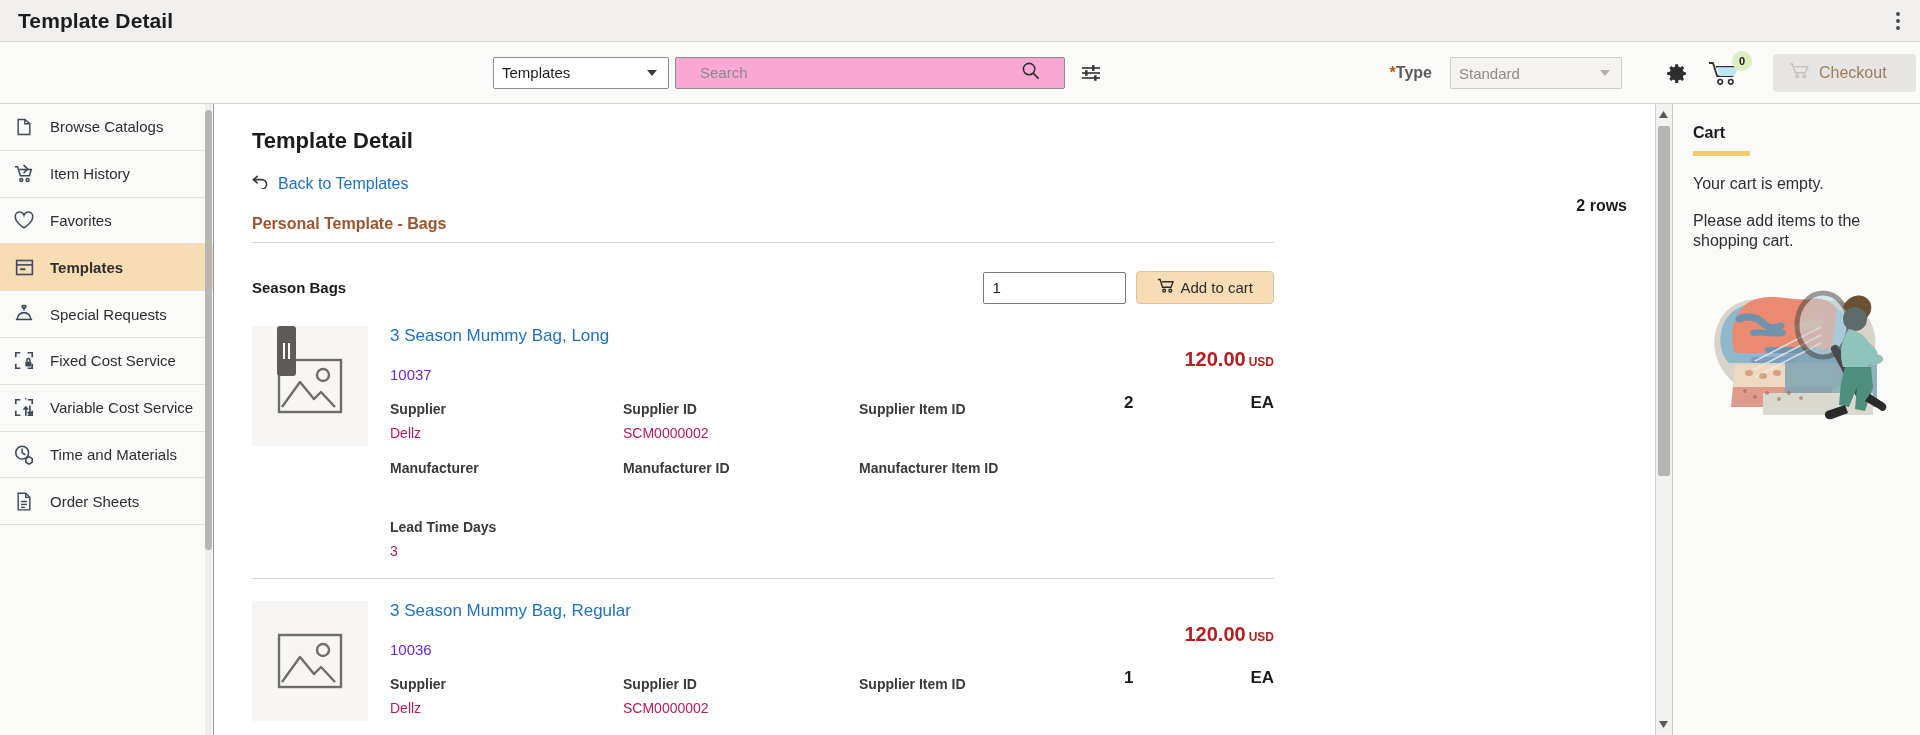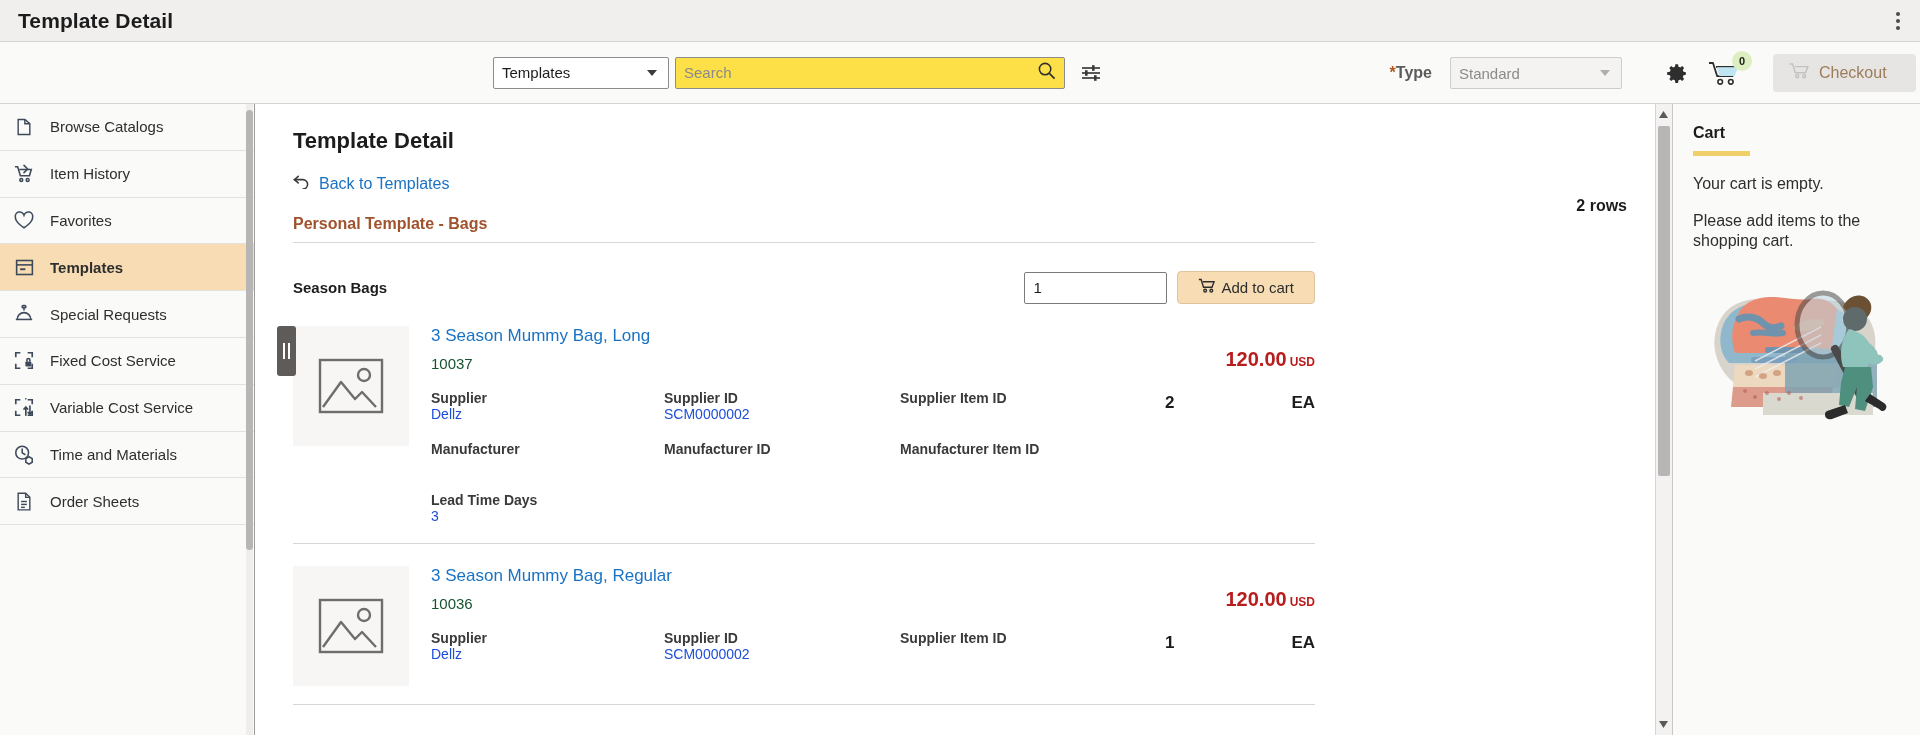--- a/index.html
+++ b/index.html
@@ -49,22 +49,22 @@
     font-size: 15px; color: #1c1c1c;
     font-family: "Liberation Sans", sans-serif;
     padding: 0 8px;
     display: flex; align-items: center; justify-content: space-between;
     cursor: pointer;
   }
   .chev { width: 0; height: 0; border-left: 5px solid transparent; border-right: 5px solid transparent; border-top: 6px solid #3c3c3c; margin-right: 3px; }
   .search-wrap {
     width: 390px; height: 32px; margin-left: 6px;
     border: 1px solid #8c8c8c; border-radius: 2px;
-    background: #fde047; display: flex; align-items: center;
-    padding: 0 8px;
+    background: #f9a8d4; display: flex; align-items: center;
+    padding: 0 24px;
   }
   .search-wrap input {
     flex: 1; border: 0; outline: none; font-size: 15px;
     color: #1c1c1c; font-family: "Liberation Sans", sans-serif;
     background: transparent;
   }
   .search-wrap input::placeholder { color: #8a8a8a; }
   .filter-icon { margin-left: 14px; cursor: pointer; display: flex; }
 
   .toolbar-right {
@@ -100,21 +100,21 @@
     cursor: default;
   }
 
   
   .body {
     display: flex; height: 631px; position: relative;
   }
 
   
   .sidebar {
-    width: 255px; background: #fafaf9;
+    width: 214px; background: #fafaf9;
     border-right: 1px solid #9d9b99;
     overflow: hidden; position: relative;
   }
   .side-item {
     height: 46.8px; display: flex; align-items: center;
     padding-left: 12px; gap: 14px;
     border-bottom: 1px solid #e3e1df;
     font-size: 15px; color: #2e2e2e; cursor: pointer;
     background: #fafaf9;
   }
@@ -181,27 +181,27 @@
     border-bottom: 1px solid #d8d6d4; display: flex; gap: 0;
     position: relative;
   }
   .item-thumb {
     width: 116px; height: 120px; background: #f7f6f5;
     display: flex; align-items: center; justify-content: center;
     flex: 0 0 116px;
   }
   .item-body { flex: 1; padding-left: 22px; }
   .item-name { font-size: 17px; color: #1a72c4; cursor: pointer; }
-  .item-sku { font-size: 15px; color: #14532d; margin-top: 9px; }
+  .item-sku { font-size: 15px; color: #6d28d9; margin-top: 20px; }
   .attr-grid {
     display: grid; grid-template-columns: 233px 236px 1fr;
     margin-top: 18px; row-gap: 15px;
   }
   .attr-lbl { font-size: 14px; font-weight: bold; color: #3a3a3a; }
-  .attr-val { font-size: 14px; color: #1d4ed8; margin-top: 0; min-height: 17px; }
+  .attr-val { font-size: 14px; color: #be185d; margin-top: 8px; min-height: 17px; }
   .attr-block2 { margin-top: 18px; }
   .price-col {
     position: absolute; right: 0; top: 22px; text-align: right;
     width: 150px;
   }
   .price-line { font-size: 20px; font-weight: bold; color: #b91c1c; }
   .price-cur { font-size: 12px; font-weight: bold; margin-left: 3px; }
   .qty-line {
     margin-top: 22px; display: flex; justify-content: space-between;
     font-size: 17px; font-weight: bold; color: #1c1c1c;

